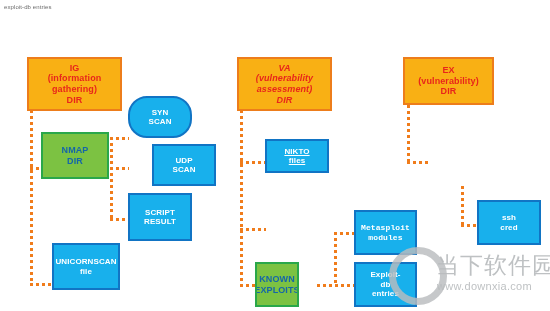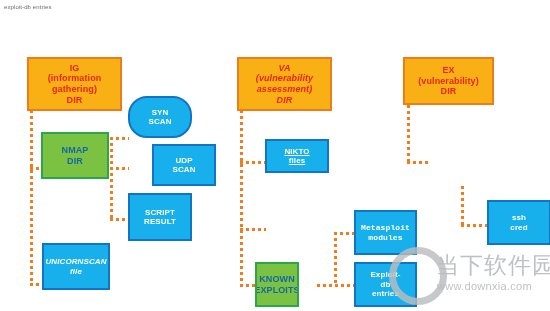--- a/index.html
+++ b/index.html
@@ -154,21 +154,21 @@
   </div>
 
   <div class="node blue" style="left:128px; top:144px; width:64px; height:42px;margin-left:24px;">
     <span>UDP SCAN</span>
   </div>
 
   <div class="node blue" style="left:128px; top:193px; width:64px; height:48px;">
     <span>SCRIPT RESULT</span>
   </div>
 
-  <div class="node blue" style="left:42px; top:243px; width:68px; height:47px;font-style:italic;">
+  <div class="node blue" style="left:52px; top:243px; width:68px; height:47px;">
     <span>UNICORNSCAN file</span>
   </div>
 
   <div class="node dir" style="left:237px; top:57px; width:95px; height:54px;font-style:italic;">
     <span>VA (vulnerability assessment) DIR</span>
   </div>
 
   <div class="node blue" style="left:265px; top:139px; width:64px; height:34px;text-decoration:underline;">
     <span>NIKTO files</span>
   </div>
@@ -184,21 +184,21 @@
 
   <div class="node blue" style="left:354px; top:262px; width:63px; height:45px;">
     <span>Exploit-db entries</span>
   </div>
 
   <div class="node dir" style="left:403px; top:57px; width:91px; height:48px;">
     <span>EX (vulnerability) DIR</span>
   </div>
 
 
-  <div class="node blue" style="left:487px; top:200px; width:64px; height:45px;">
+  <div class="node blue" style="left:477px; top:200px; width:64px; height:45px;">
     <span>ssh cred</span>
   </div>
 
   <div class="wm-ring"></div>
   <div class="wm-cn">当下软件园</div>
   <div class="wm-url">www.downxia.com</div>
 
 </div>
 
 </body></html>

